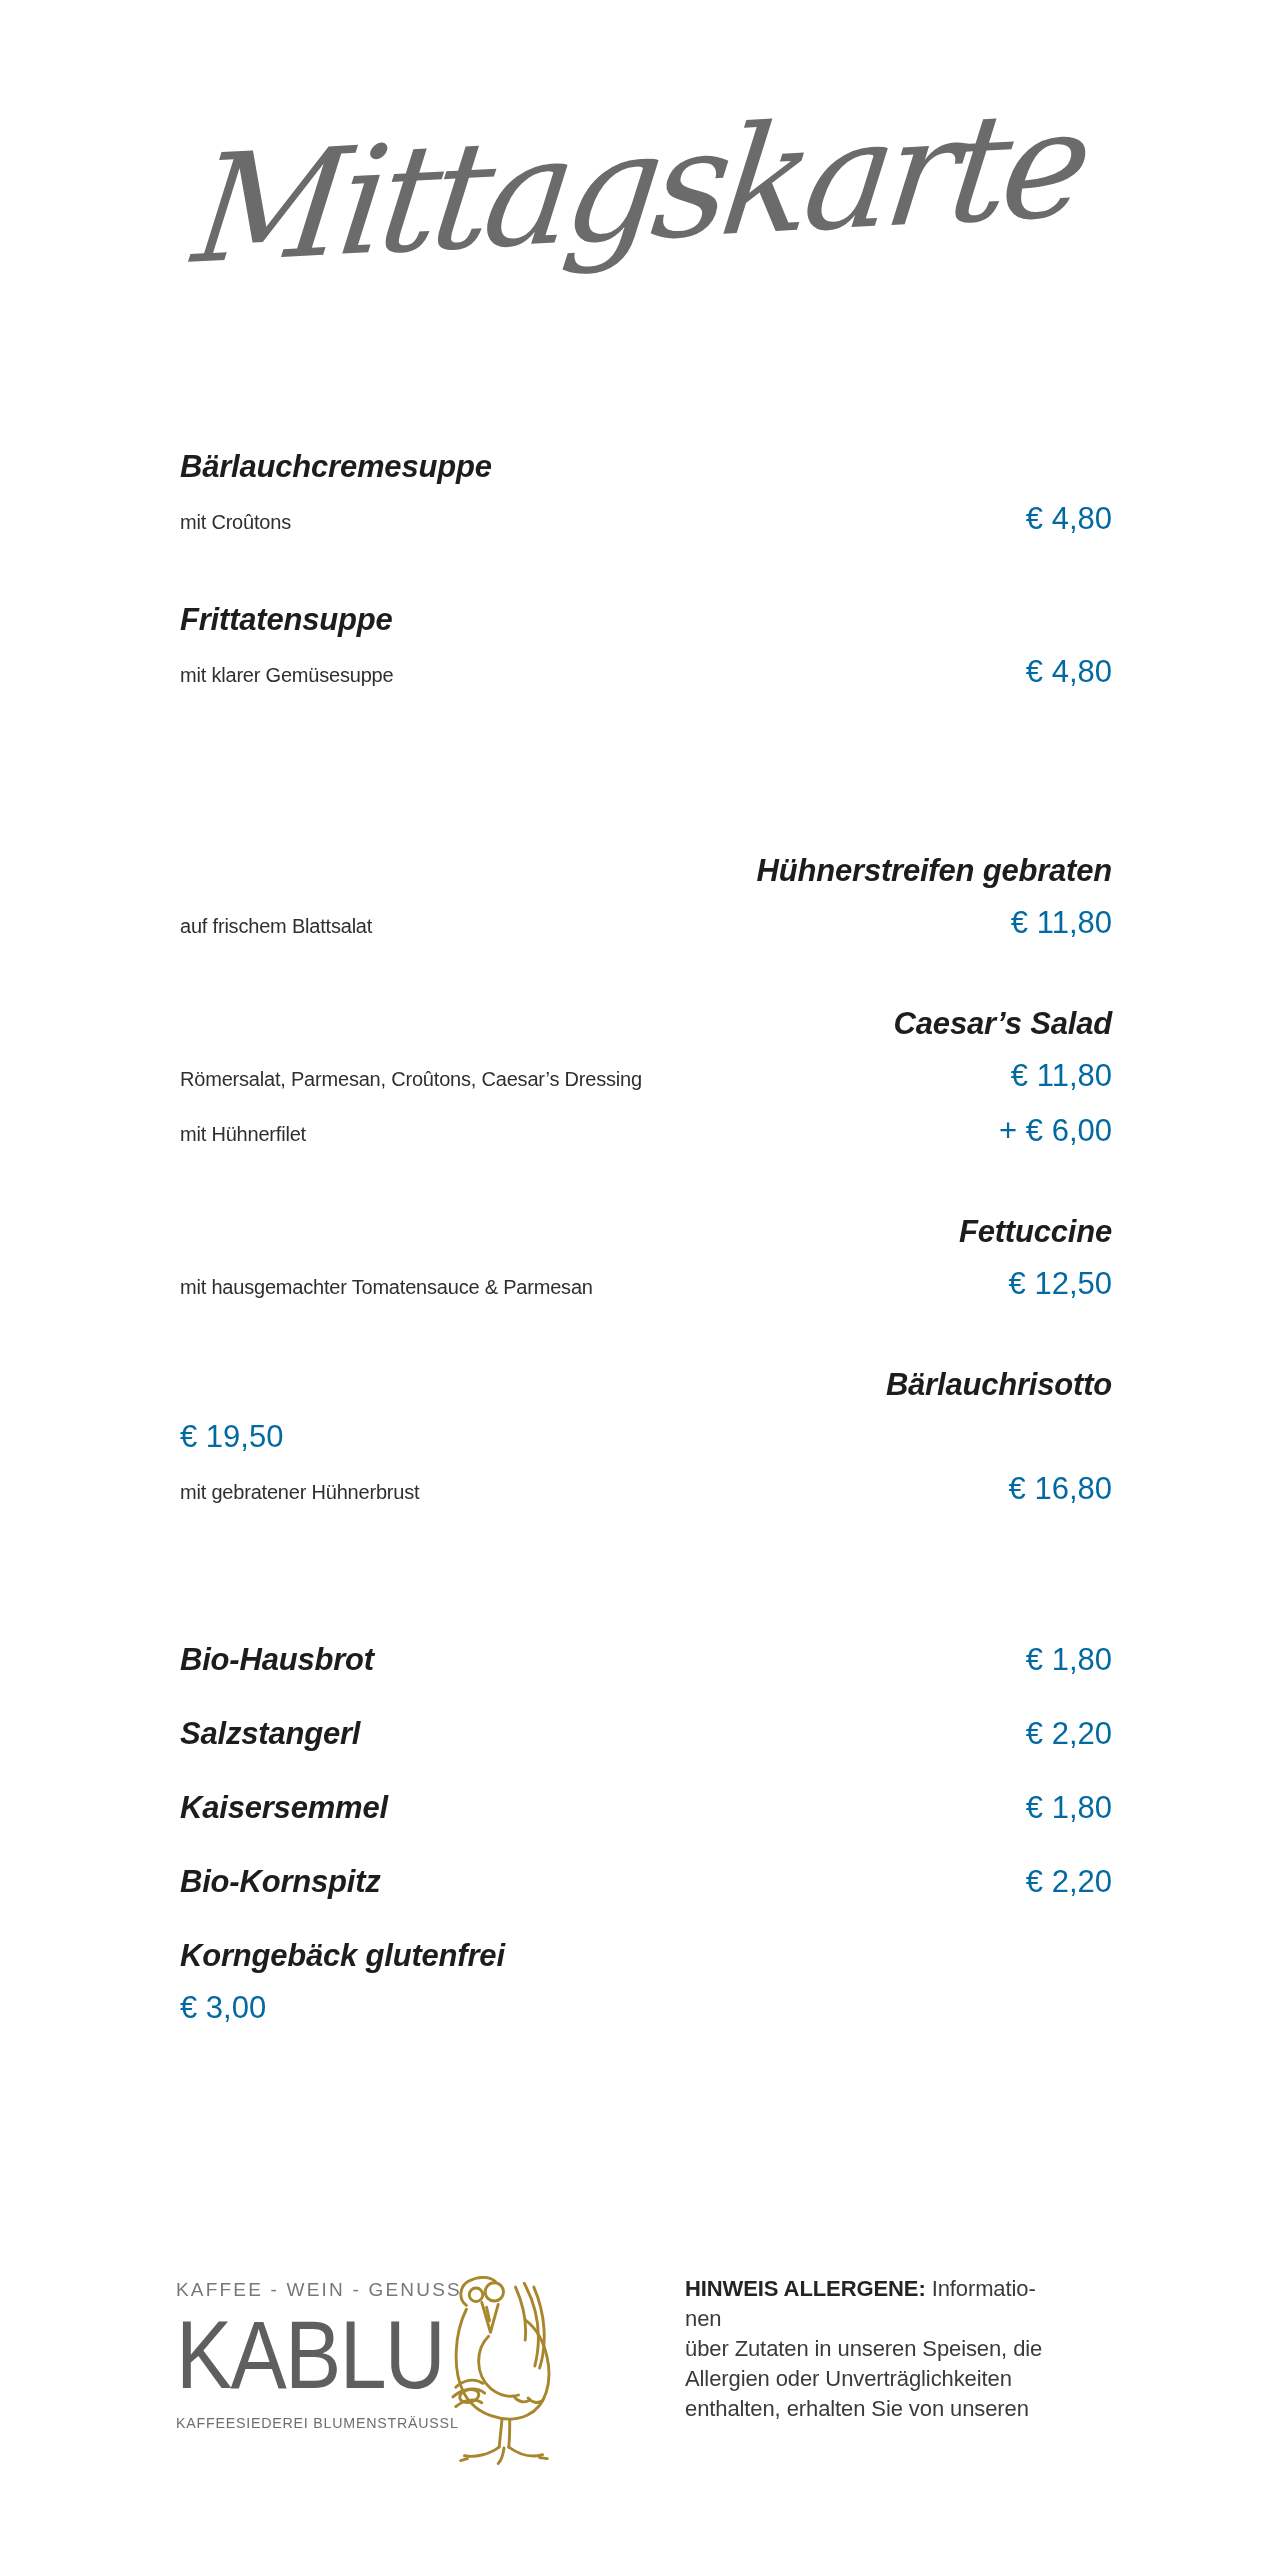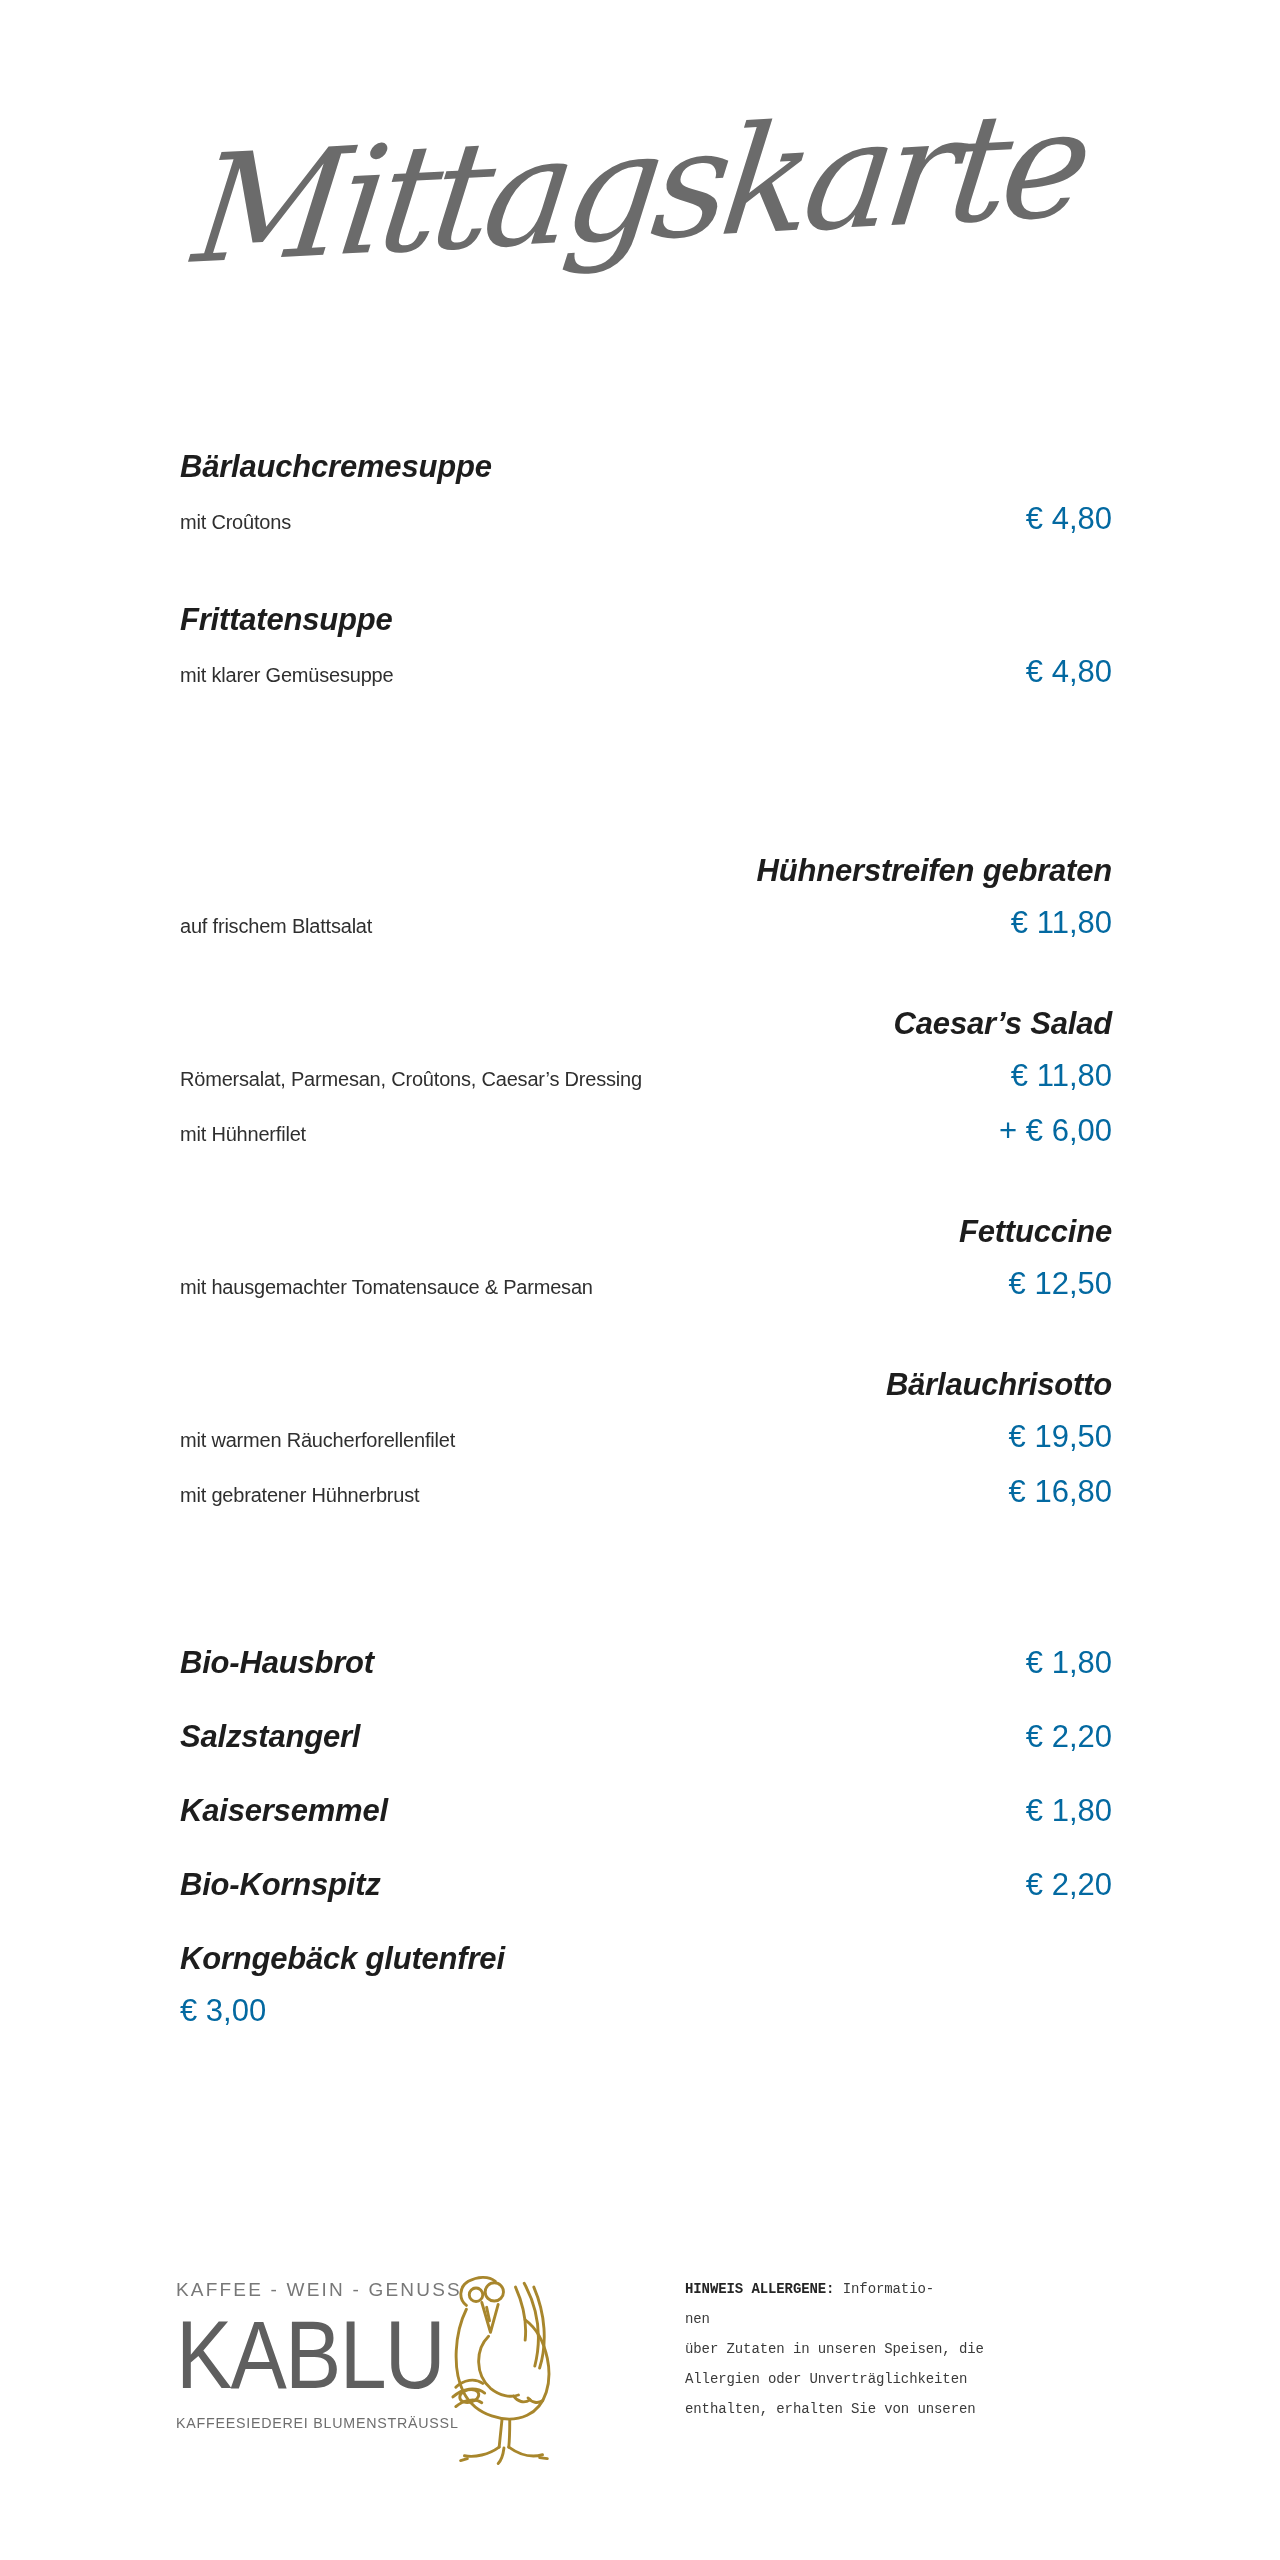--- a/index.html
+++ b/index.html
@@ -114,25 +114,24 @@
   .bird path, .bird circle, .bird ellipse {
     fill: none;
     stroke: #a8862c;
     stroke-width: 3;
     stroke-linecap: round;
     stroke-linejoin: round;
   }
   .allergen { width: 427px; padding-top: 6px; }
   .a-line {
     margin: 0;
-    font-size: 14px;
+    font-size: 22px;
     line-height: 30px;
     color: #3a3a3a;
     letter-spacing: -0.1px;
-    font-family: Liberation Mono, monospace;
   }
   .a-line strong { color: #242424; font-weight: 700; }
 </style>
 </head>
 <body>
 
 <div class="page">
 
   <header class="title-wrap">
     <h1 class="title">Mittagskarte</h1>
@@ -179,21 +178,20 @@
       <div class="item">
         <div class="item-name">Fettuccine</div>
         <div class="row">
           <span class="desc">mit hausgemachter Tomatensauce &amp; Parmesan</span>
           <span class="price">€ 12,50</span>
         </div>
       </div>
       <div class="item">
         <div class="item-name">Bärlauchrisotto</div>
         <div class="row">
-          <span class="desc">mit warmen Räucherforellenfilet</span>
           <span class="price">€ 19,50</span>
         </div>
         <div class="row">
           <span class="desc">mit gebratener Hühnerbrust</span>
           <span class="price">€ 16,80</span>
         </div>
       </div>
     </section>
 
     <section class="menu-section breads">

